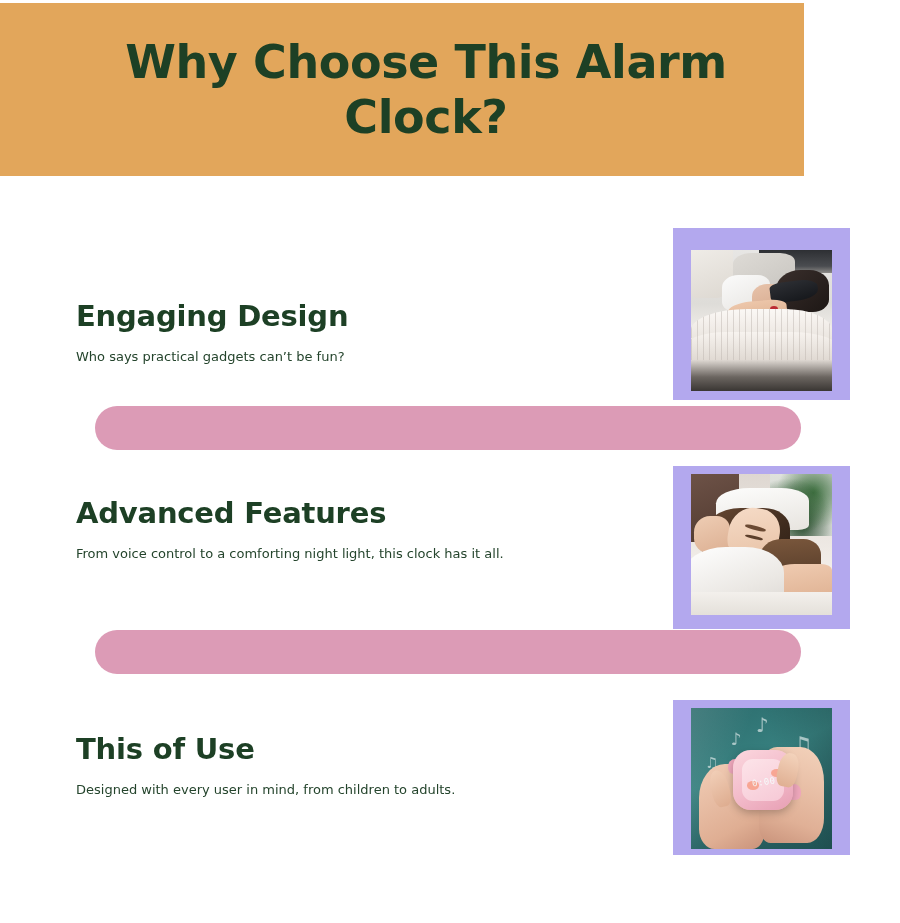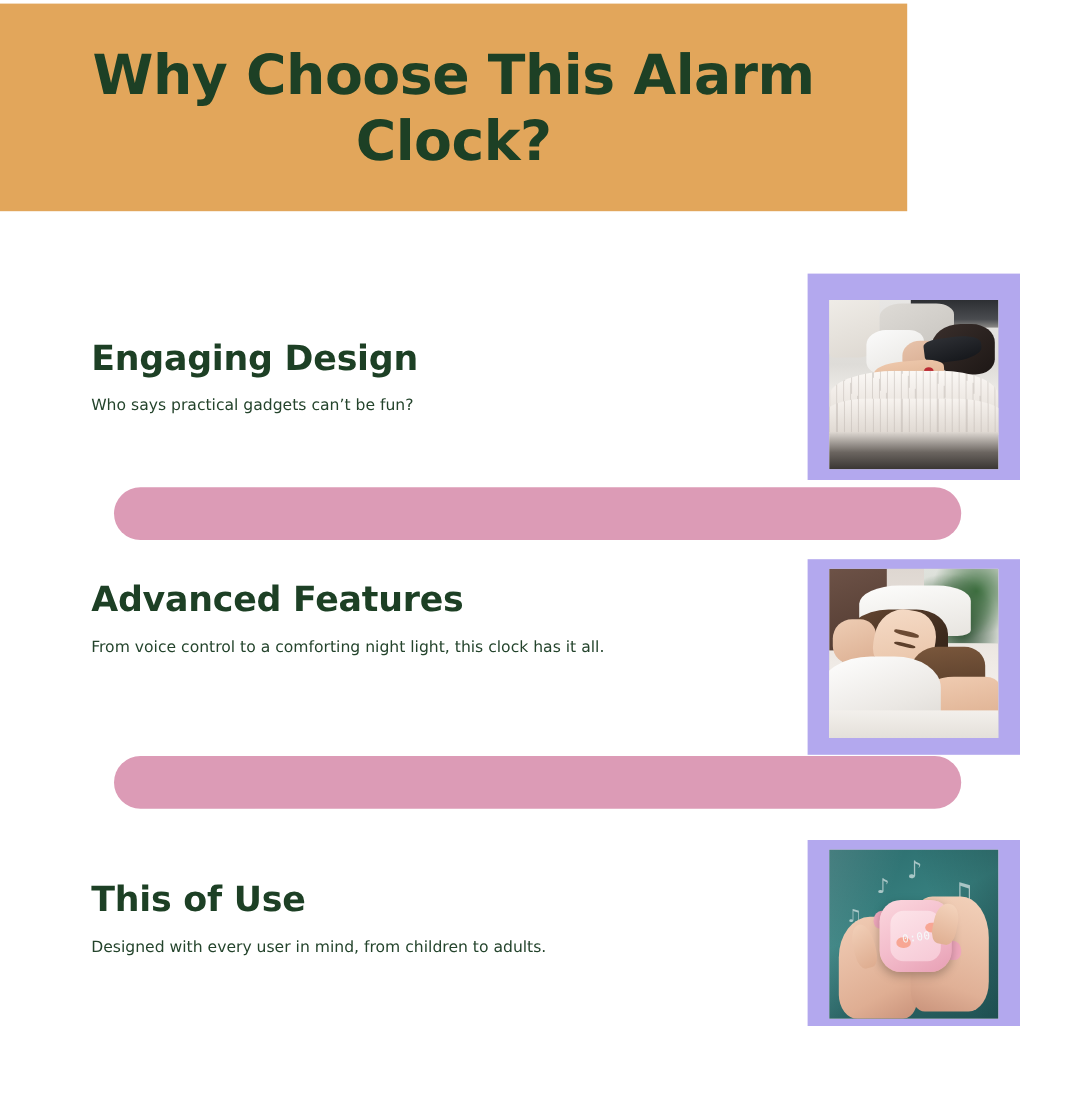--- a/index.html
+++ b/index.html
@@ -22,20 +22,21 @@
   .header-band {
     position: absolute;
     left: 0;
     top: 3px;
     width: 756px;
     height: 173px;
     background: #e2a65b;
     display: flex;
     align-items: center;
     justify-content: center;
+    padding-left: 48px;
   }
   .header-title {
     margin: 0;
     width: 700px;
     text-align: center;
     color: #1d4025;
     font-family: "DejaVu Sans", sans-serif;
     font-weight: 700;
     font-size: 46px;
     line-height: 1.18;
@@ -60,22 +61,22 @@
   .section-body {
     margin: 0;
     color: #24442c;
     font-family: "DejaVu Sans", sans-serif;
     font-weight: 400;
     font-size: 13px;
     line-height: 1.55;
     max-width: 545px;
   }
 
-  #section-1 { top: 283px; }
-  #section-2 { top: 484px; }
+  #section-1 { top: 301px; }
+  #section-2 { top: 498px; }
   #section-3 { top: 734px; }
 
   
   .divider-bar {
     position: absolute;
     left: 95px;
     width: 706px;
     height: 44px;
     background: #dc9bb6;
     border-radius: 22px;

